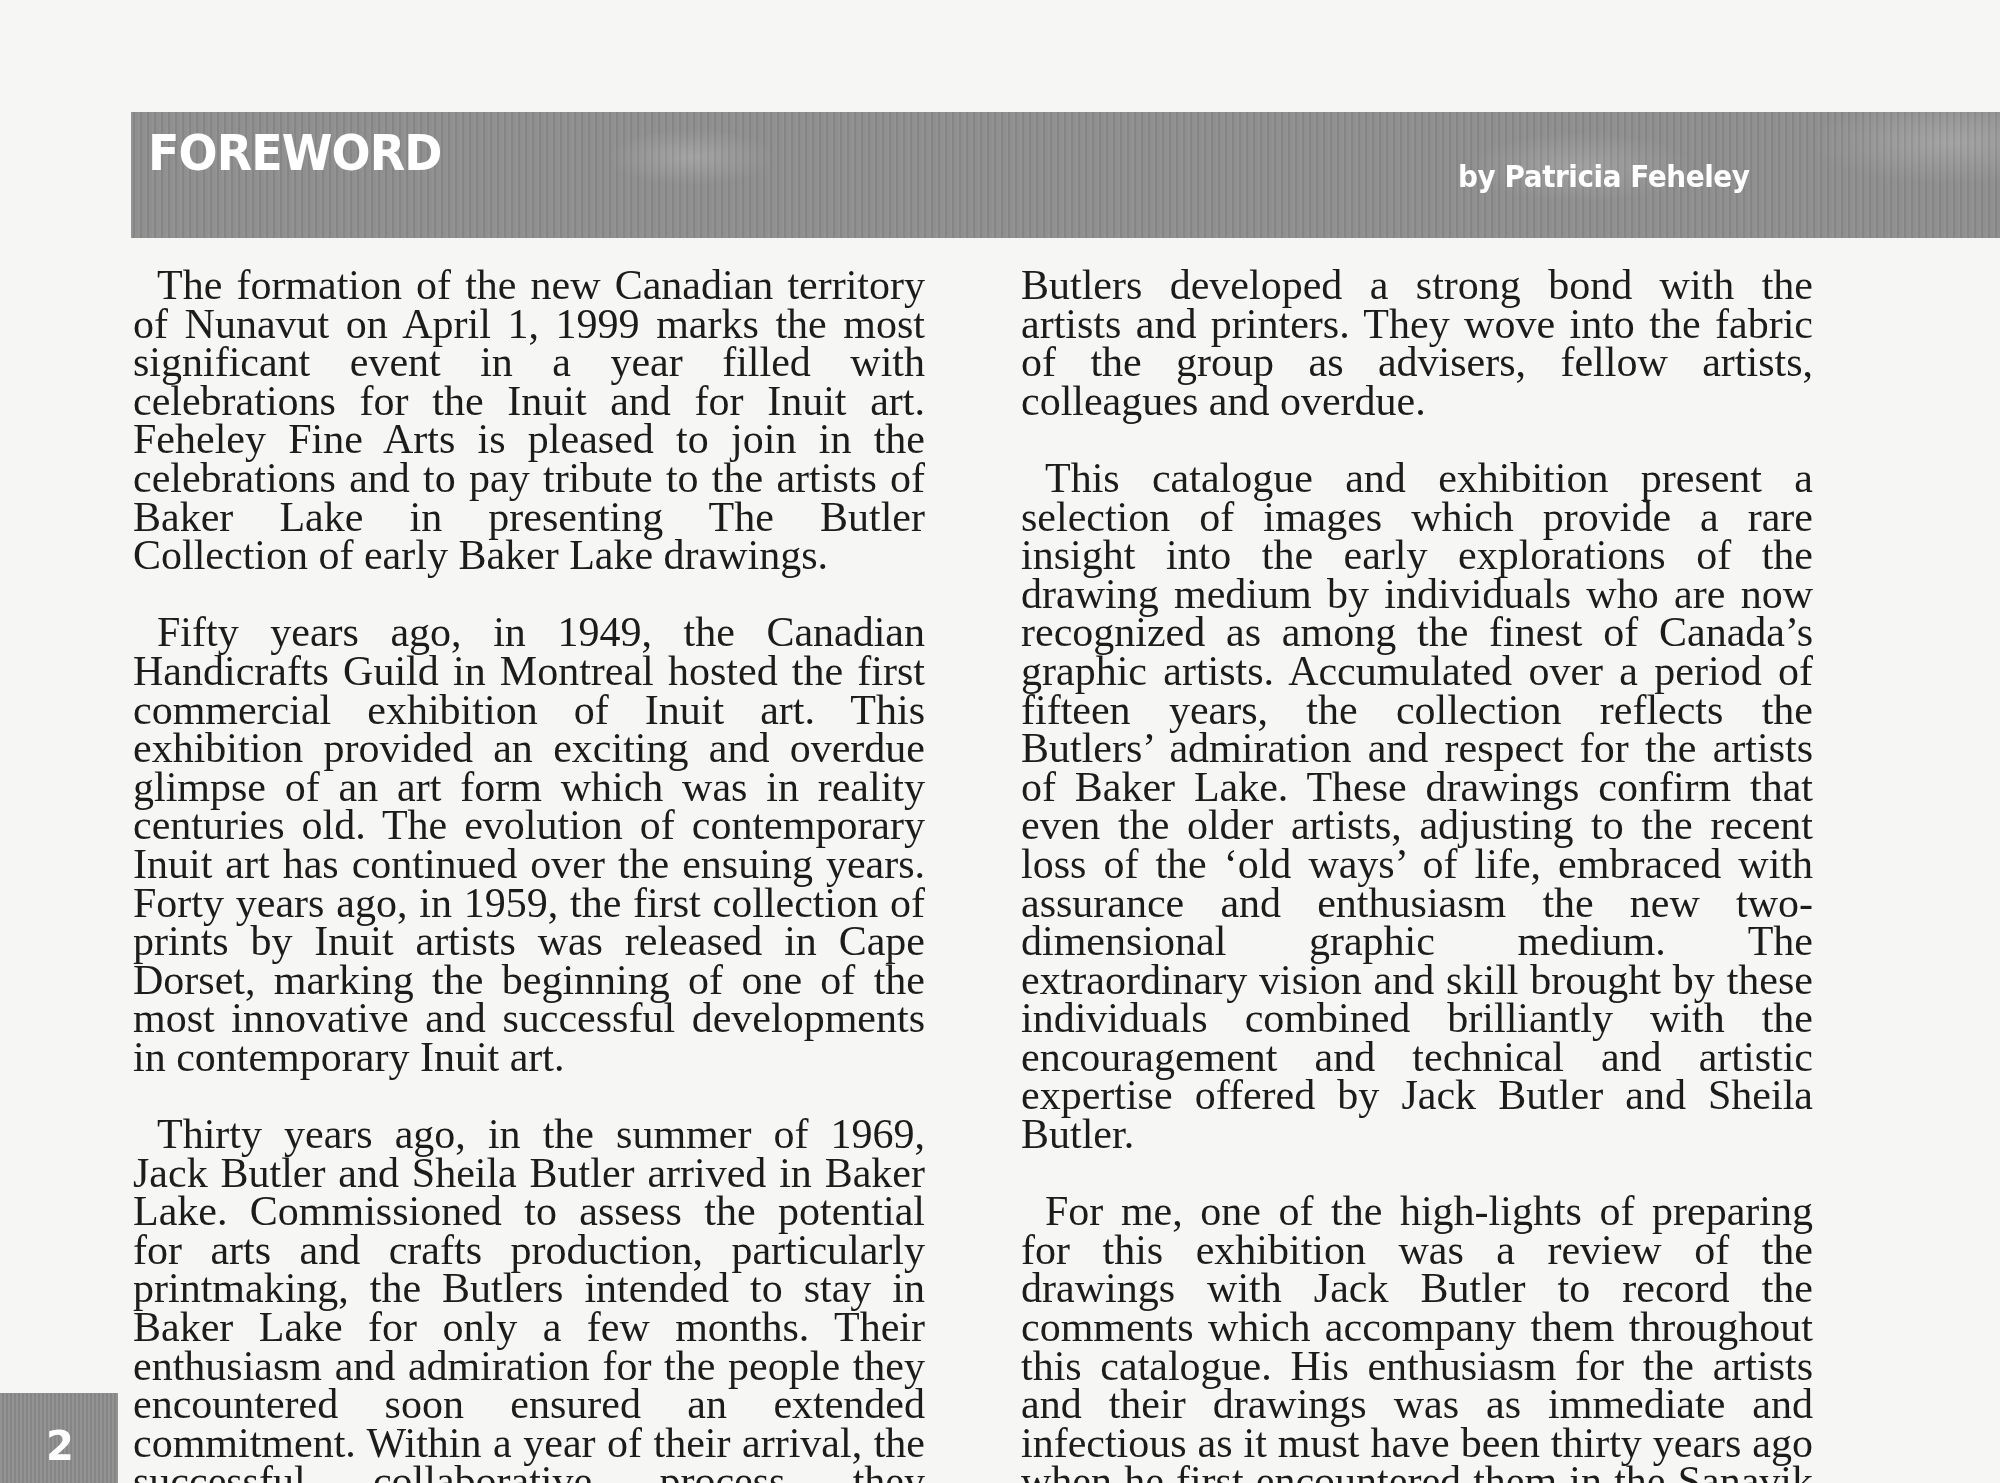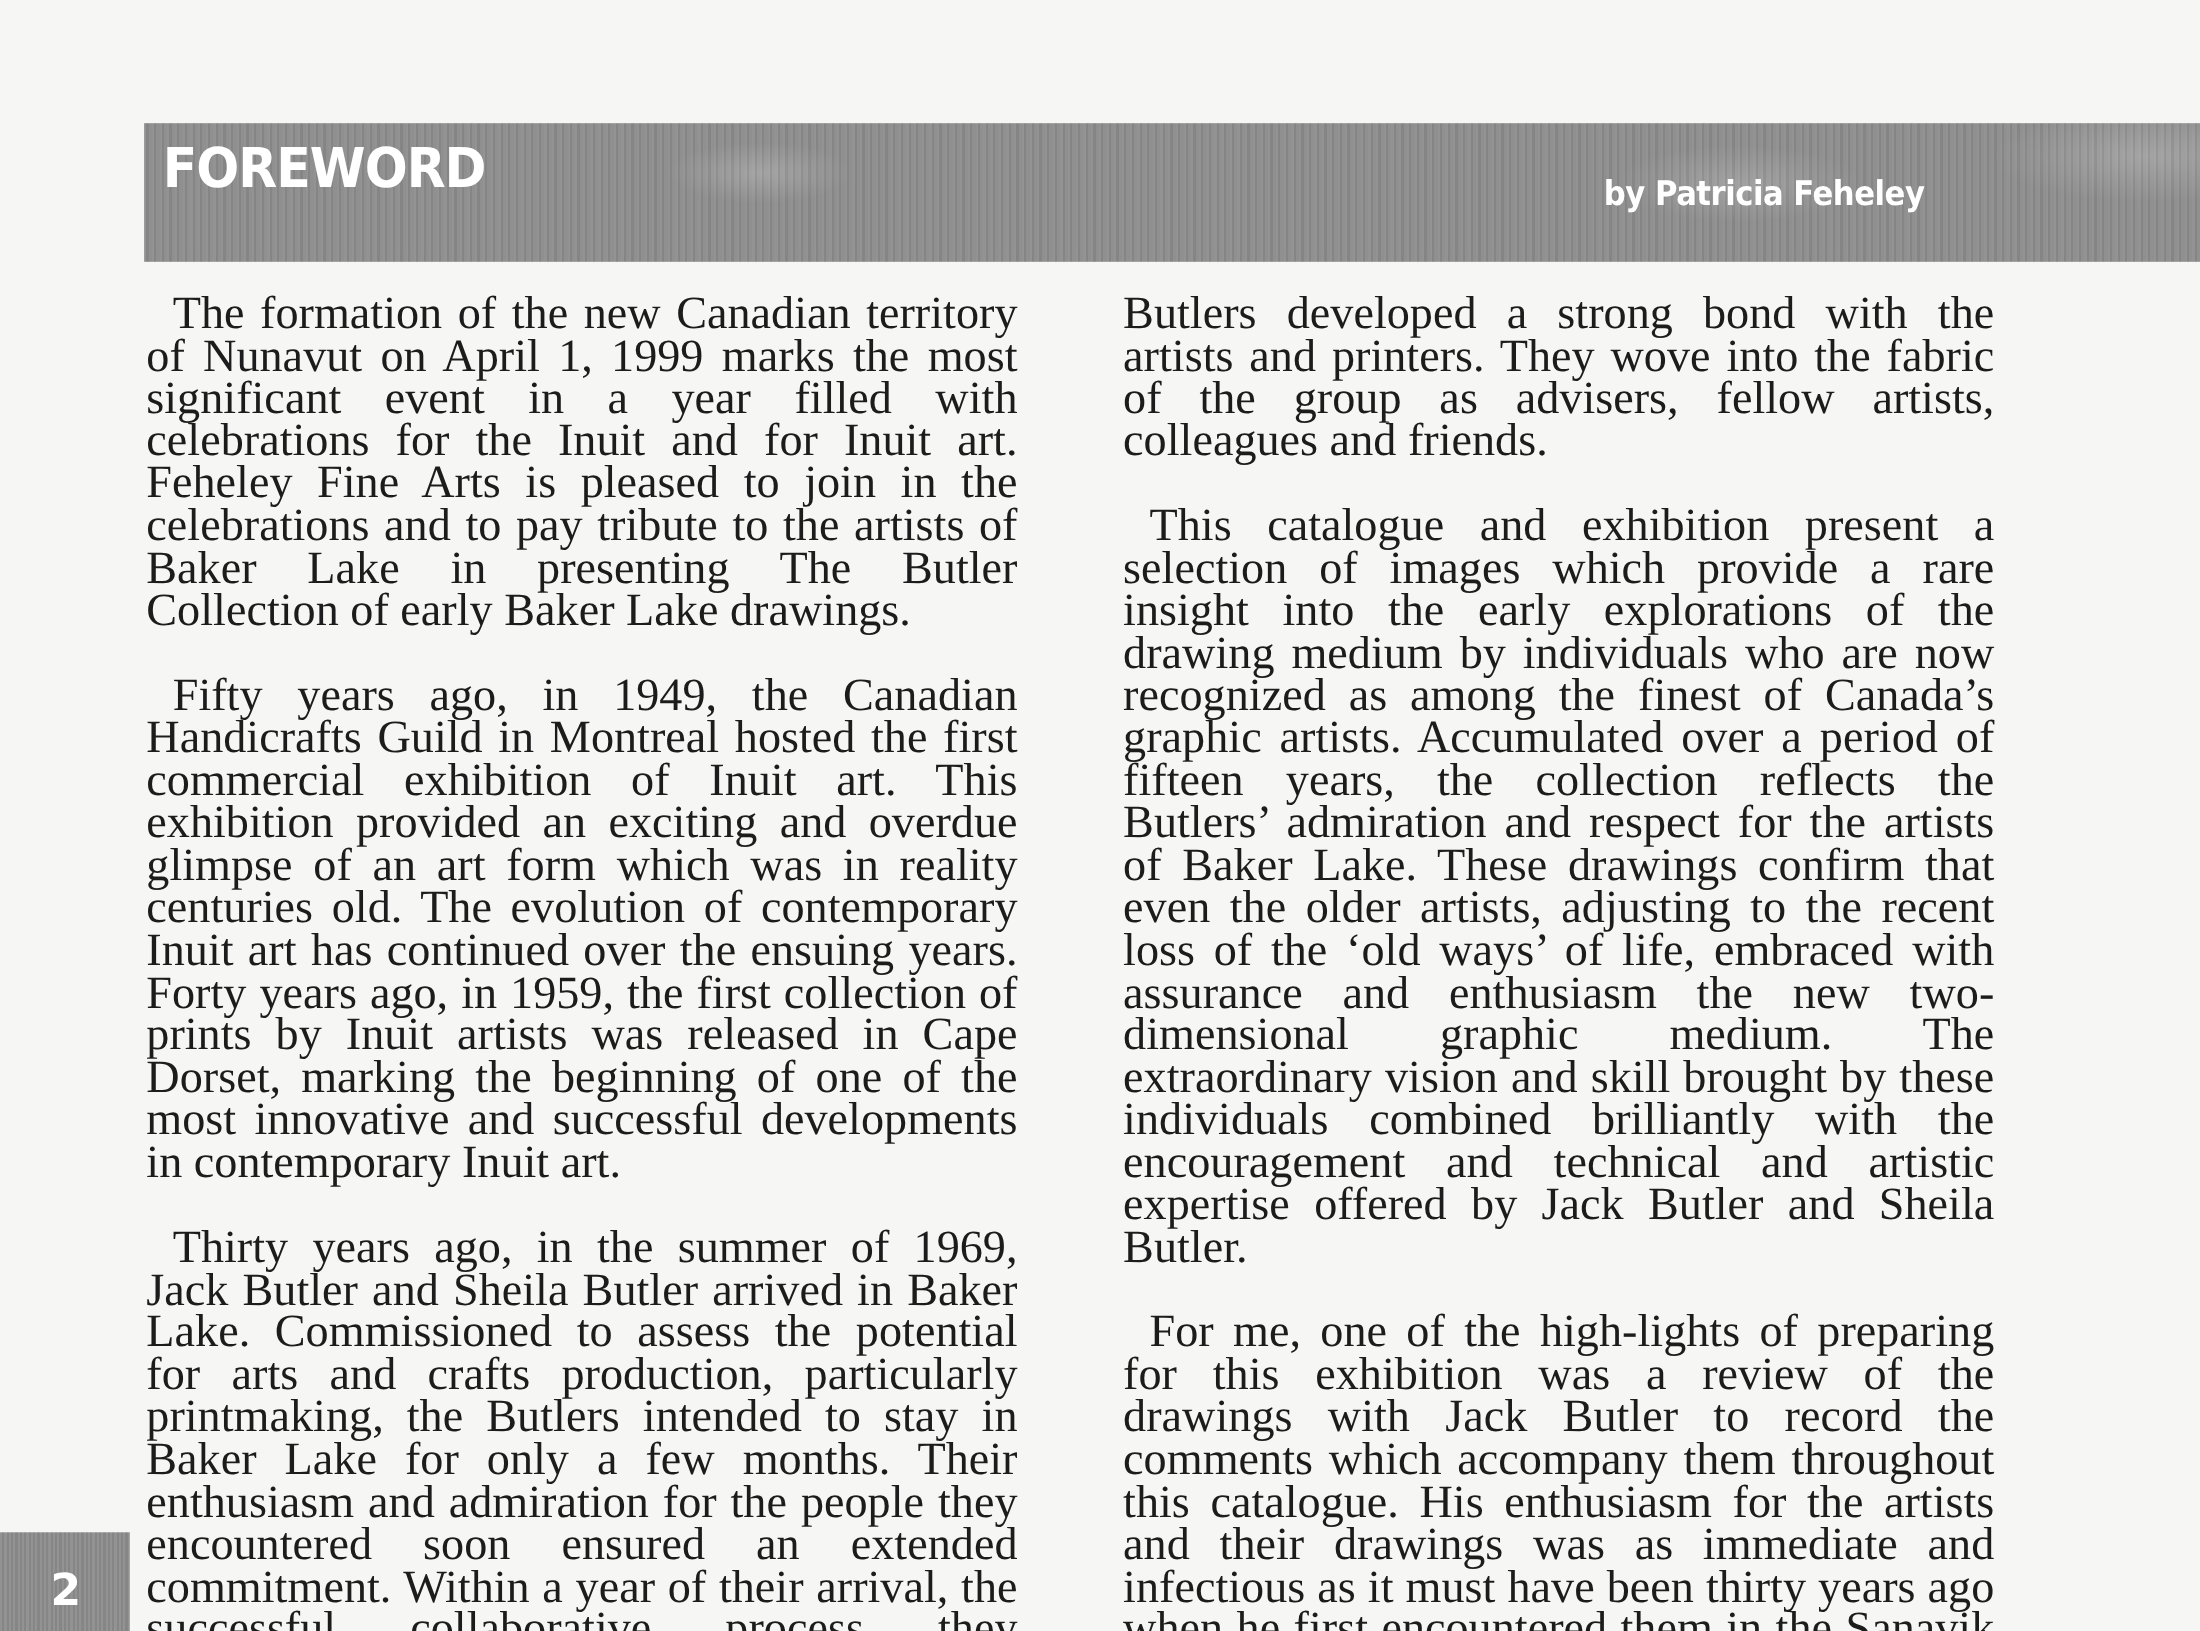--- a/index.html
+++ b/index.html
@@ -59,20 +59,20 @@
   <div class="banner-byline">by Patricia Feheley</div>
 </div>
 
 <div class="column col-left">
   <p>The formation of the new Canadian territory of Nunavut on April 1, 1999 marks the most significant event in a year filled with celebrations for the Inuit and for Inuit art. Feheley Fine Arts is pleased to join in the celebrations and to pay tribute to the artists of Baker Lake in presenting The Butler Collection of early Baker Lake drawings.</p>
   <p>Fifty years ago, in 1949, the Canadian Handicrafts Guild in Montreal hosted the first commercial exhibition of Inuit art. This exhibition provided an exciting and overdue glimpse of an art form which was in reality centuries old. The evolution of contemporary Inuit art has continued over the ensuing years. Forty years ago, in 1959, the first collection of prints by Inuit artists was released in Cape Dorset, marking the beginning of one of the most innovative and successful developments in contemporary Inuit art.</p>
   <p>Thirty years ago, in the summer of 1969, Jack Butler and Sheila Butler arrived in Baker Lake. Commissioned to assess the potential for arts and crafts production, particularly printmaking, the Butlers intended to stay in Baker Lake for only a few months. Their enthusiasm and admiration for the people they encountered soon ensured an extended commitment. Within a year of their arrival, the successful collaborative process they encouraged resulted in the release of the first of many wonderful Baker Lake Print Collections. Over three years of residence, and subsequent involvement as advisers, the</p>
 </div>
 
 <div class="column col-right">
-  <p class="cont">Butlers developed a strong bond with the artists and printers. They wove into the fabric of the group as advisers, fellow artists, colleagues and friends.</p>
+  <p class="cont">Butlers developed a strong bond with the artists and printers. They wove into the fabric of the group as advisers, fellow artists, colleagues and overdue.</p>
   <p>This catalogue and exhibition present a selection of images which provide a rare insight into the early explorations of the drawing medium by individuals who are now recognized as among the finest of Canada’s graphic artists. Accumulated over a period of fifteen years, the collection reflects the Butlers’ admiration and respect for the artists of Baker Lake. These drawings confirm that even the older artists, adjusting to the recent loss of the ‘old ways’ of life, embraced with assurance and enthusiasm the new two-dimensional graphic medium. The extraordinary vision and skill brought by these individuals combined brilliantly with the encouragement and technical and artistic expertise offered by Jack Butler and Sheila Butler.</p>
   <p>For me, one of the high-lights of preparing for this exhibition was a review of the drawings with Jack Butler to record the comments which accompany them throughout this catalogue. His enthusiasm for the artists and their drawings was as immediate and infectious as it must have been thirty years ago when he first encountered them in the Sanavik Co-op. Similarly, a genuine passion is evident in Sheila Butler’s essay in this catalogue, in which she calls for the positioning of Inuit art within broader artistic, cultural and philosophical contexts.</p>
 </div>
 
 <div class="page-number-box">
   <div class="page-number">2</div>
 </div>
 
 </body></html>

